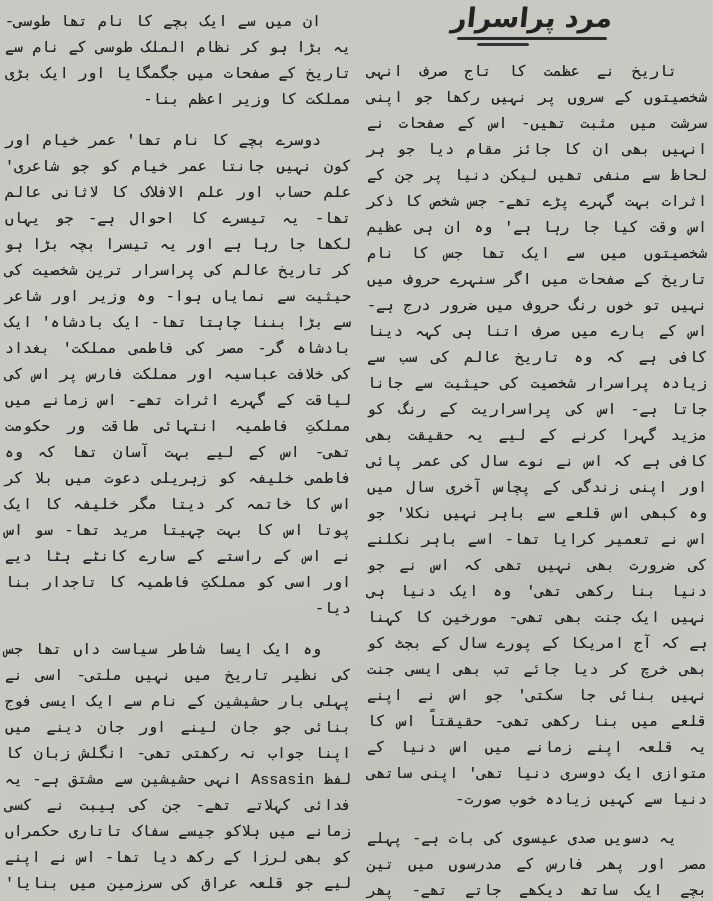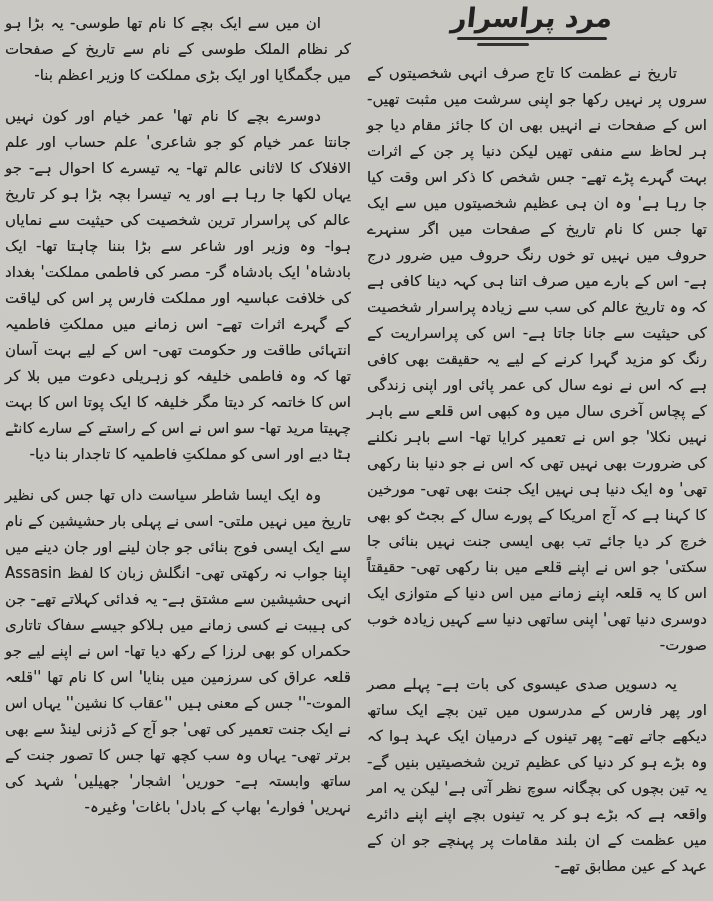--- a/index.html
+++ b/index.html
@@ -54,20 +54,21 @@
     background: #333;
   }
 
   .para {
     margin: 0 0 13px 0;
     font-size: 15px;
     line-height: 26px;
     text-align: justify;
     color: #222;
     text-shadow: 0 0 0.4px rgba(0,0,0,0.45);
+    font-family: Liberation Mono, monospace;
   }
   .para.indent { text-indent: 30px; }
   .col-left .para { margin-bottom: 15px; }
 </style>
 </head>
 <body>
 
 <div class="page">
 
   <div class="col col-right">

